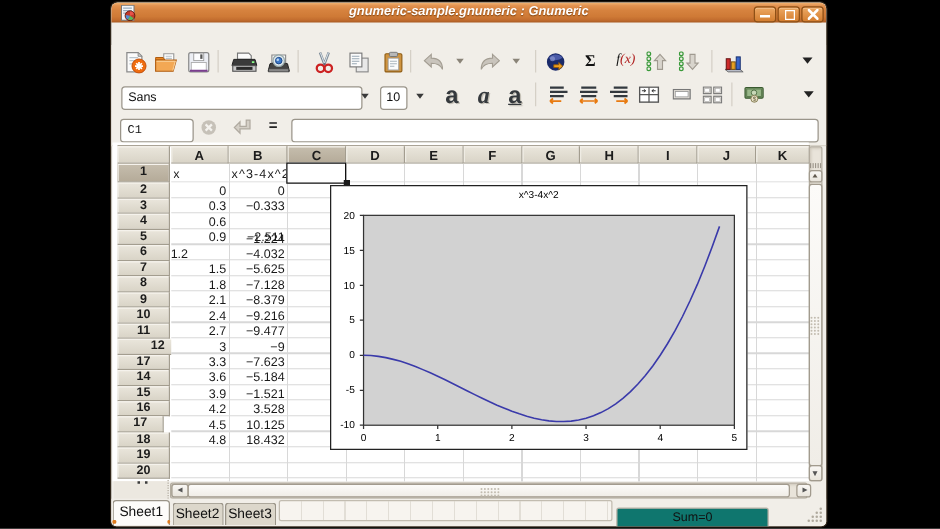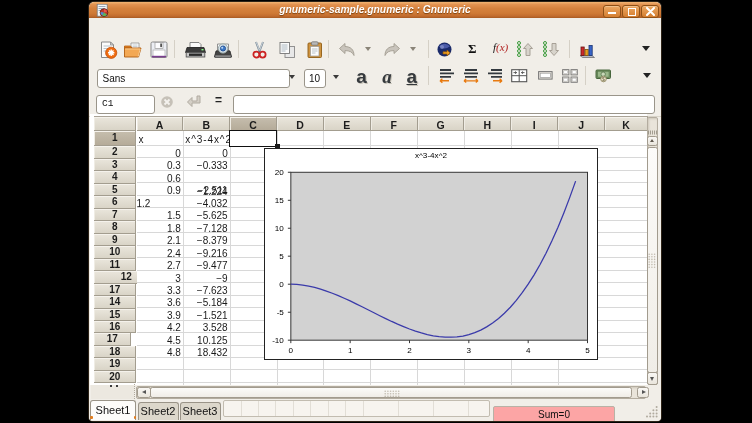--- a/index.html
+++ b/index.html
@@ -425,21 +425,21 @@
     <div class="abs" style="left:20.5px;top:383px;width:2.6px;height:2.4px;background:#3c3c3c;"></div>
     <div class="abs" style="left:26.5px;top:383px;width:2.6px;height:2.4px;background:#3c3c3c;"></div>
     <div class="abs" style="left:45.2px;top:382px;width:0;height:15px;border-left:1.5px dotted #b0a99c;"></div>
 <div class="abs" style="left:0;top:397px;width:572px;height:22px;background:#f1eee8;"></div>
     <div class="tab active" style="left:1px;top:397.5px;width:46px;height:20px;line-height:19px;">Sheet1</div>
     <div class="abs" style="left:1px;top:414px;width:2.5px;height:2.5px;background:#e07c1e;border-radius:1px;"></div>
     <div class="abs" style="left:44.5px;top:414px;width:2.5px;height:2.5px;background:#e07c1e;border-radius:1px;"></div>
     <div class="tab" style="left:48.5px;top:399.5px;width:41px;height:18px;line-height:17px;">Sheet2</div>
     <div class="tab" style="left:90.5px;top:399.5px;width:41px;height:18px;line-height:17px;">Sheet3</div>
     <div class="abs" style="left:134px;top:398px;width:267px;height:17px;background:#f7f4ef;border:1px solid #c2bcb0;border-radius:2px;box-sizing:border-box;background-image:repeating-linear-gradient(to right,transparent 0,transparent 16.5px,#e2ded6 16.5px,#e2ded6 17.5px);"></div>
-    <div class="abs" style="left:404px;top:404px;width:122px;height:16.5px;background:#fca5a5;border:1px solid #b8b2a6;border-radius:2px;box-sizing:border-box;font-size:10px;text-align:center;line-height:15px;color:#111;">Sum=0</div>
+    <div class="abs" style="left:404px;top:404px;width:122px;height:16.5px;background:#0f766e;border:1px solid #b8b2a6;border-radius:2px;box-sizing:border-box;font-size:10px;text-align:center;line-height:15px;color:#111;">Sum=0</div>
     <svg class="abs" style="left:556px;top:403px" width="14" height="14" viewBox="0 0 14 14">
       <g fill="#b0aa9e">
         <circle cx="11.600000000000001" cy="2.0" r="1"></circle>
         <circle cx="8.4" cy="5.2" r="1"></circle>
         <circle cx="11.600000000000001" cy="5.2" r="1"></circle>
         <circle cx="5.2" cy="8.4" r="1"></circle>
         <circle cx="8.4" cy="8.4" r="1"></circle>
         <circle cx="11.600000000000001" cy="8.4" r="1"></circle>
         <circle cx="2.0" cy="11.600000000000001" r="1"></circle>
         <circle cx="5.2" cy="11.600000000000001" r="1"></circle>

